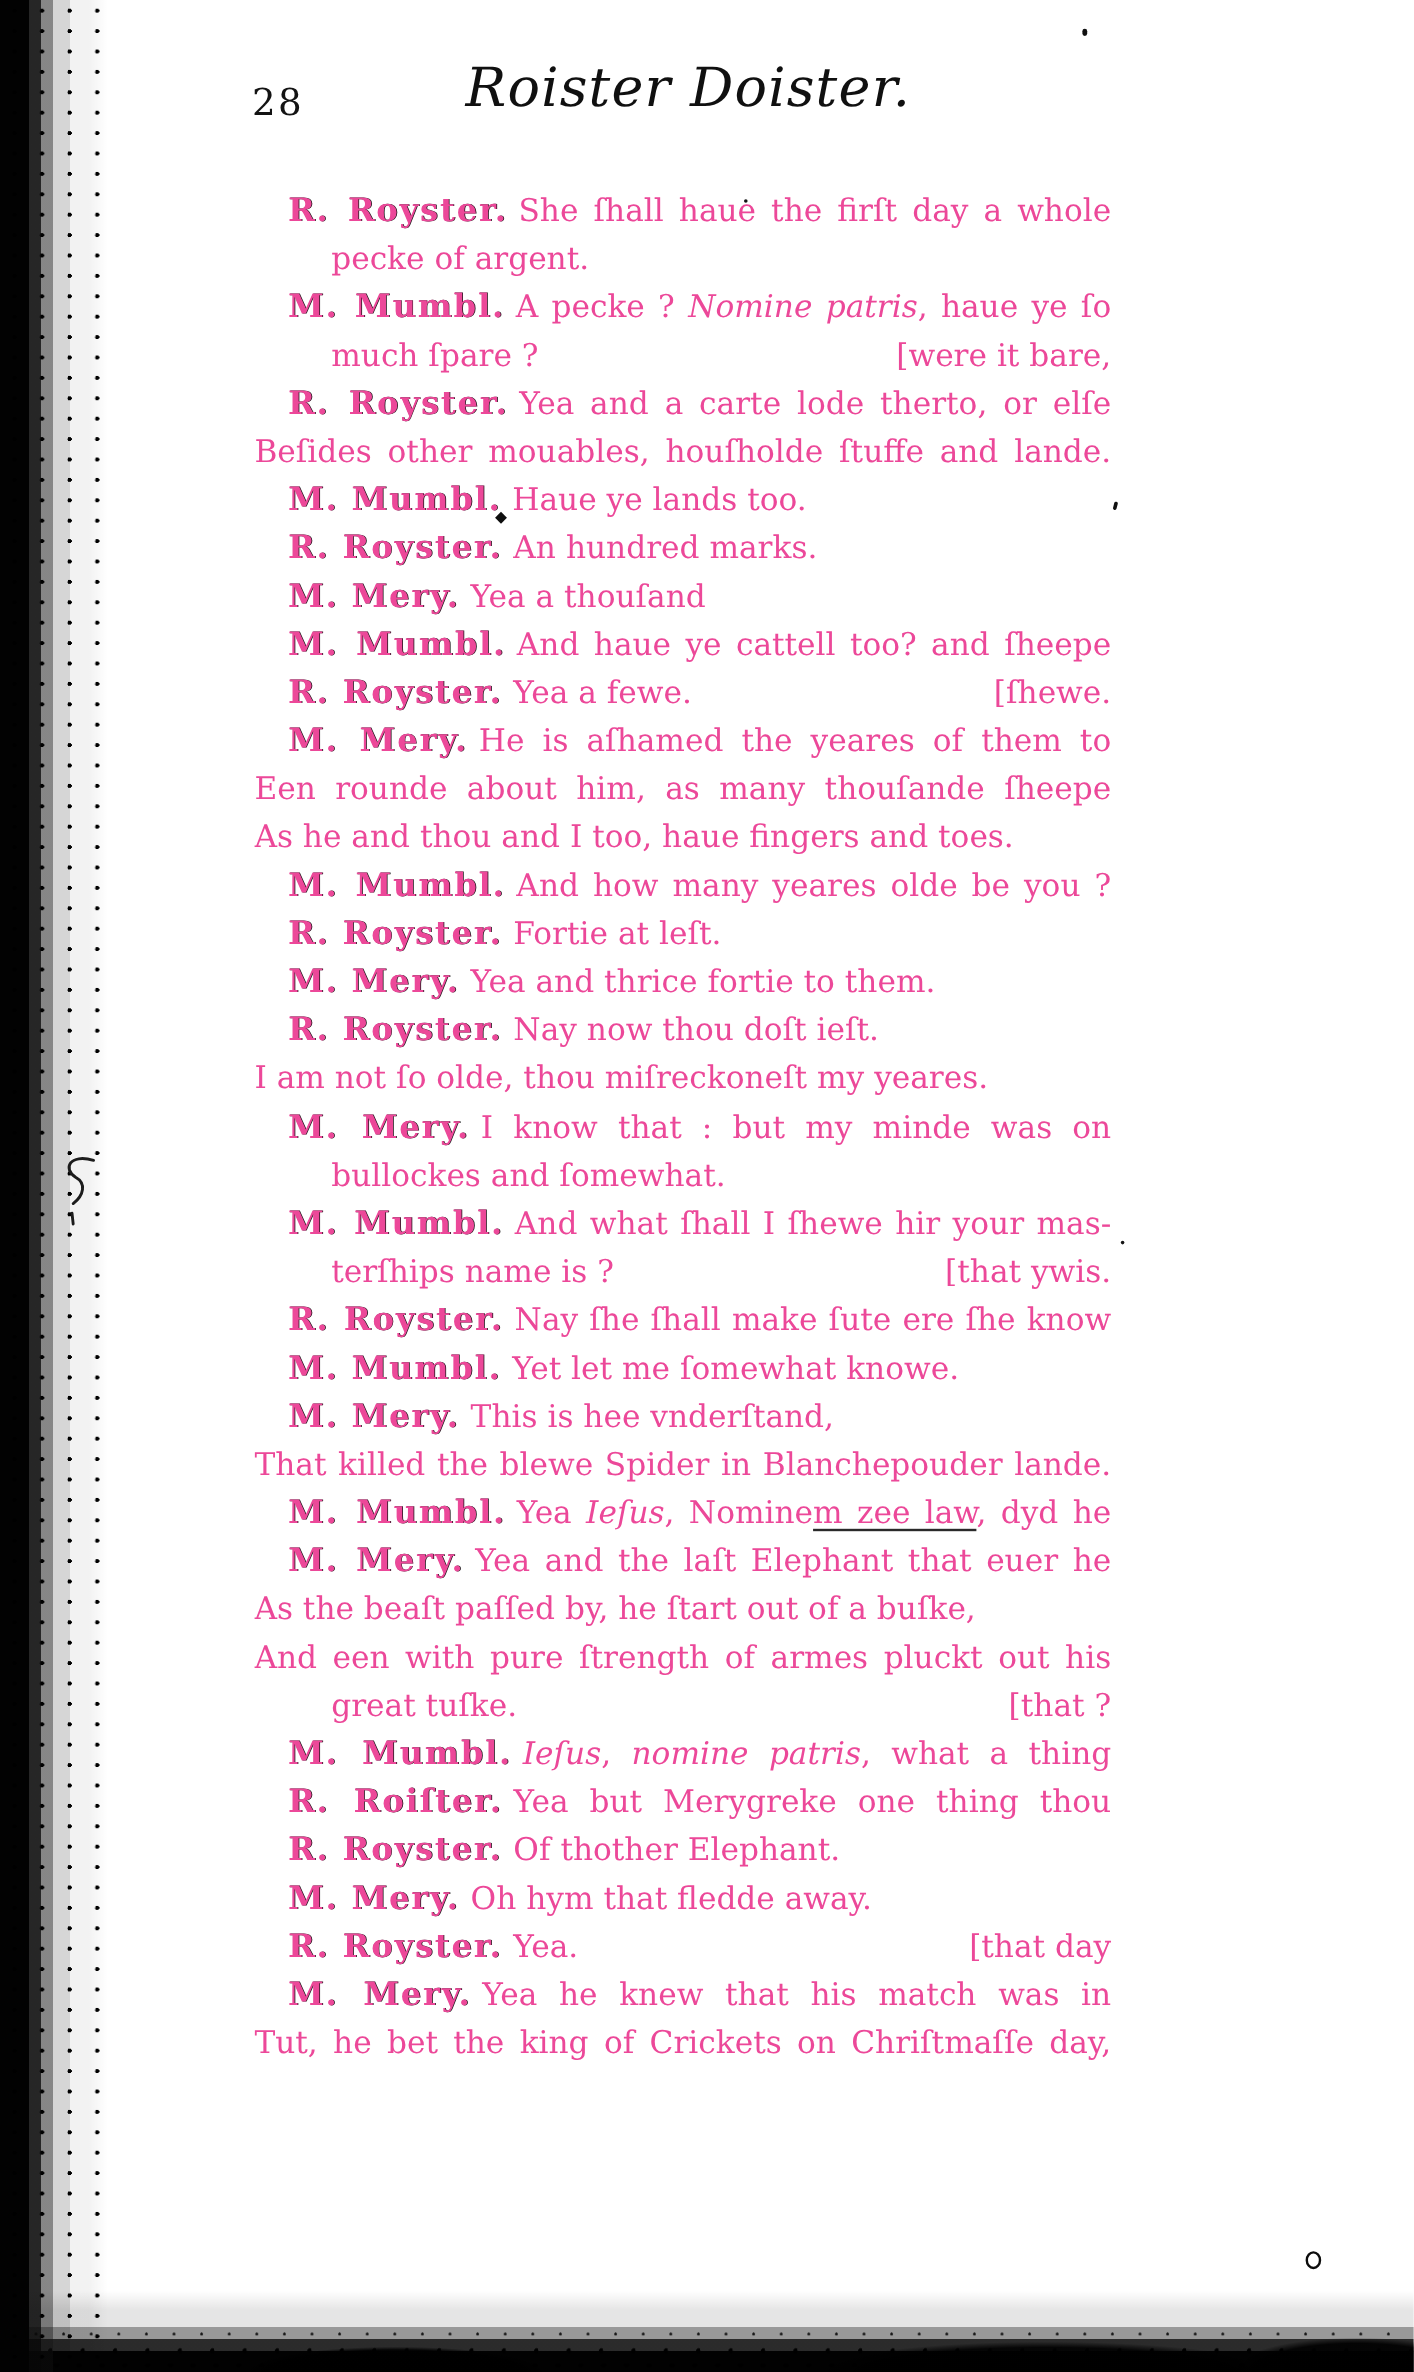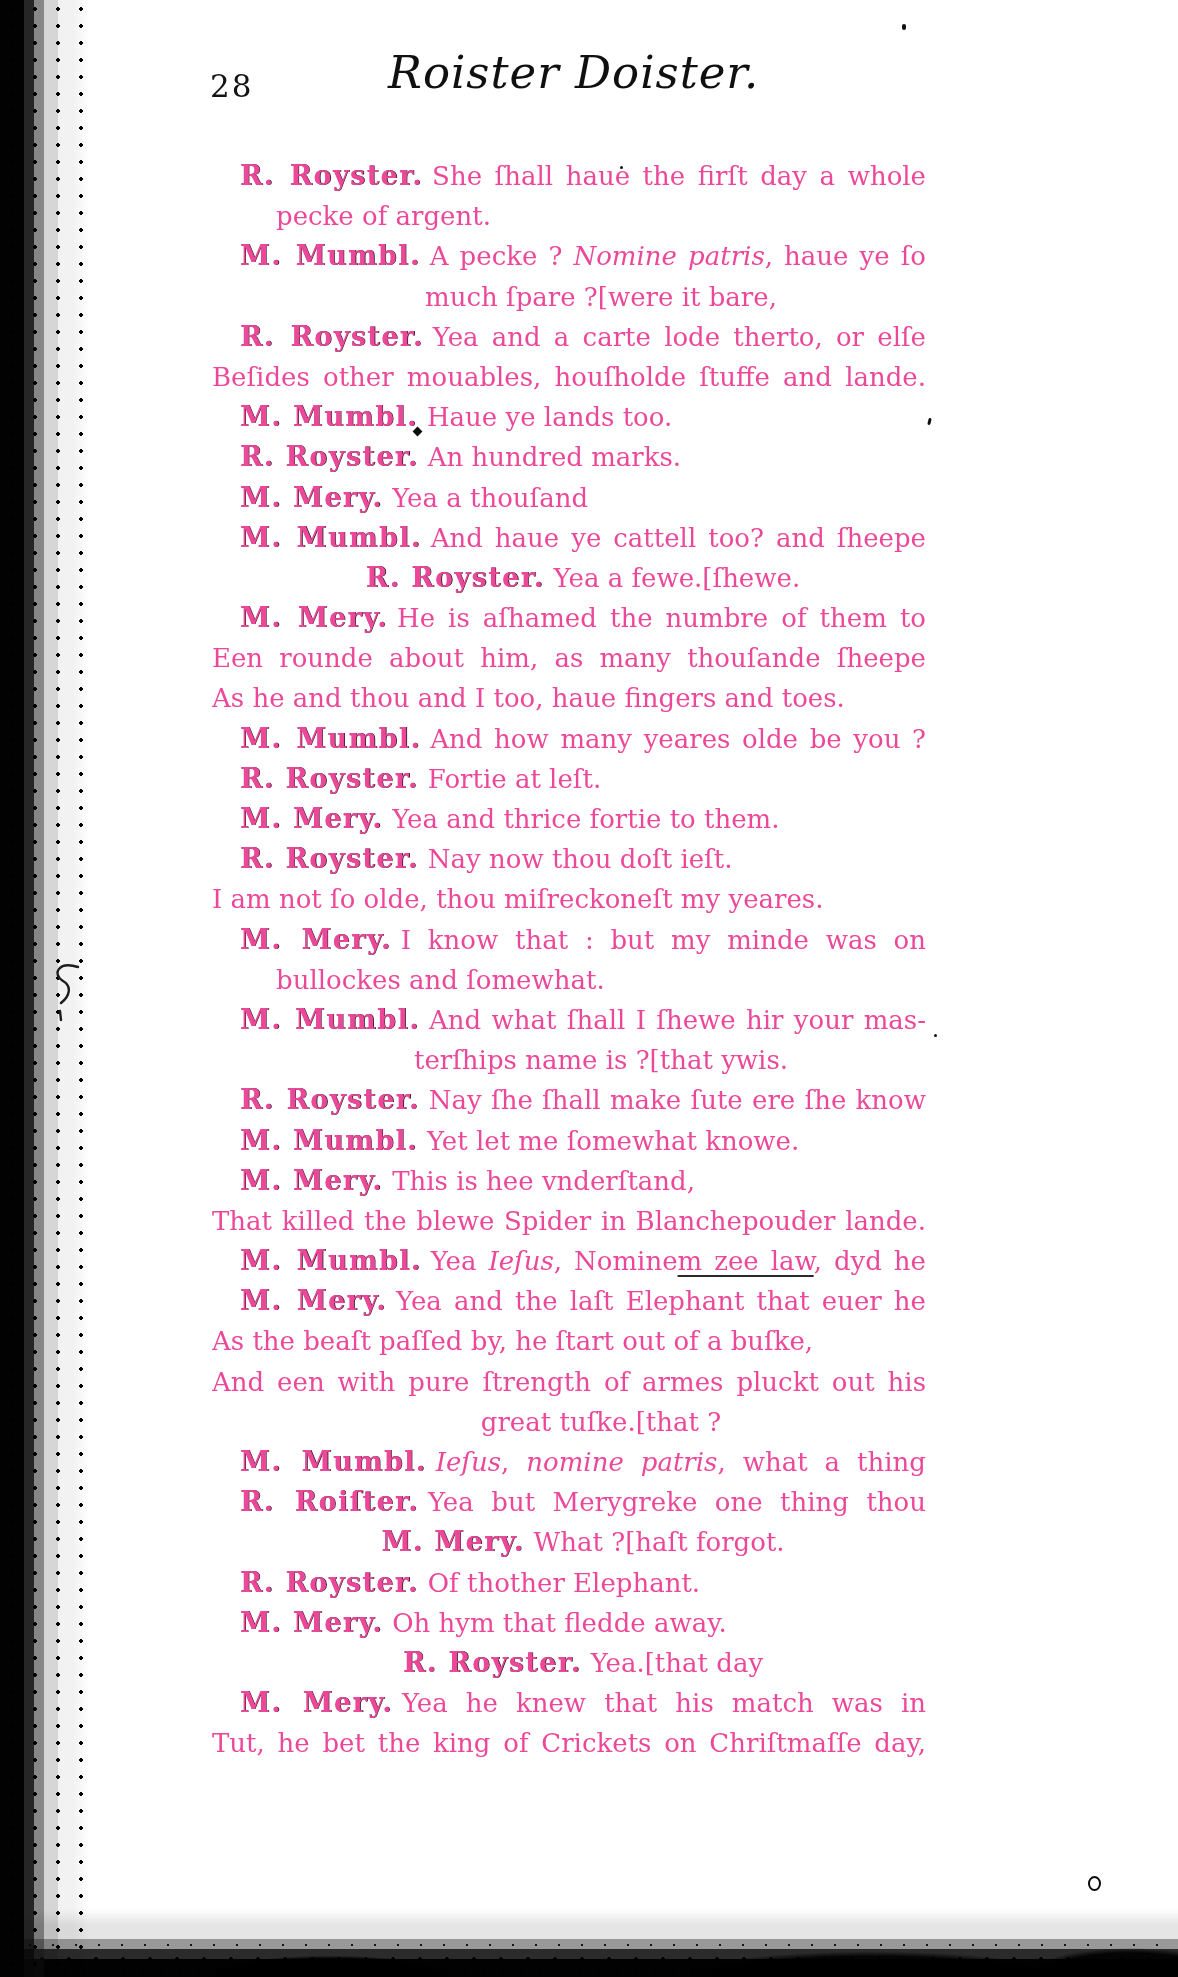--- a/index.html
+++ b/index.html
@@ -55,21 +55,21 @@
 
   
   .textblock{
     position:absolute;left:212px;top:156px;width:714px;z-index:2;
     font-size:26px;color:#ec4899;
   }
   .line{height:40.2px;line-height:40.2px;overflow:hidden;}
   .line.speech{padding-left:28px;}
   .line.cont{padding-left:64px;}
   .line.j{text-align:justify;text-align-last:justify;}
-  .line.cw{display:flex;justify-content:center;}
+  .line.cw{display:flex;justify-content:space-between;}
   .sp{font-weight:bold;letter-spacing:1.4px;text-shadow:.6px 0 #161616;margin-right:9px;font-size:27px;}
   .i{font-style:italic;}
   .u{text-decoration:underline;text-decoration-thickness:2px;text-underline-offset:5px;text-decoration-color:#2a2a2a;}
   .right{white-space:nowrap;}
 </style>
 </head>
 <body>
 
 <div class="page">
 
@@ -87,21 +87,21 @@
       <div class="line speech j"><span><span class="sp">R. Royster.</span><span class="r">Yea and a carte lode therto, or elſe</span></span></div>
       <div class="line flush j"><span><span class="r">Beſides other mouables, houſholde ſtuffe and lande.</span></span></div>
       <div class="line speech"><span><span class="sp">M. Mumbl.</span><span class="r">Haue ye lands too.</span></span></div>
       <div class="line speech"><span><span class="sp">R. Royster.</span><span class="r">An hundred marks.</span></span></div>
       <div class="line speech"><span><span class="sp">M. Mery.</span><span class="r">Yea a thouſand</span></span></div>
       <div class="line speech j"><span><span class="sp">M. Mumbl.</span><span class="r">And haue ye cattell too? and ſheepe too?</span></span></div>
       <div class="line speech cw">
         <span><span class="sp">R. Royster.</span><span class="r">Yea a fewe.</span></span>
         <span class="right">[ſhewe.</span>
       </div>
-      <div class="line speech j"><span><span class="sp">M. Mery.</span><span class="r">He is aſhamed the numbre of them to</span></span></div>
+      <div class="line speech j"><span><span class="sp">M. Mery.</span><span class="r">He is aſhamed the yeares of them to</span></span></div>
       <div class="line flush j"><span><span class="r">Een rounde about him, as many thouſande ſheepe goes,</span></span></div>
       <div class="line flush"><span><span class="r">As he and thou and I too, haue fingers and toes.</span></span></div>
       <div class="line speech j"><span><span class="sp">M. Mumbl.</span><span class="r">And how many yeares olde be you ?</span></span></div>
       <div class="line speech"><span><span class="sp">R. Royster.</span><span class="r">Fortie at leſt.</span></span></div>
       <div class="line speech"><span><span class="sp">M. Mery.</span><span class="r">Yea and thrice fortie to them.</span></span></div>
       <div class="line speech"><span><span class="sp">R. Royster.</span><span class="r">Nay now thou doſt ieſt.</span></span></div>
       <div class="line flush"><span><span class="r">I am not ſo olde, thou miſreckoneſt my yeares.</span></span></div>
       <div class="line speech j"><span><span class="sp">M. Mery.</span><span class="r">I know that :  but my minde was on</span></span></div>
       <div class="line cont"><span><span class="r">bullockes and ſomewhat.</span></span></div>
       <div class="line speech j"><span><span class="sp">M. Mumbl.</span><span class="r">And what ſhall I ſhewe hir your mas-</span></span></div>
@@ -116,24 +116,20 @@
       <div class="line speech j"><span><span class="sp">M. Mumbl.</span><span class="r">Yea </span><span class="i">Ieſus</span><span class="r">, Nomine</span><span class="u">m zee law</span><span class="r">, dyd he zo law?</span></span></div>
       <div class="line speech j"><span><span class="sp">M. Mery.</span><span class="r">Yea and the laſt Elephant that euer he ſawe,</span></span></div>
       <div class="line flush"><span><span class="r">As the beaſt paſſed by, he ſtart out of a buſke,</span></span></div>
       <div class="line flush j"><span><span class="r">And een with pure ſtrength of armes pluckt out his</span></span></div>
       <div class="line cont cw">
         <span><span class="r">great tuſke.</span></span>
         <span class="right">[that ?</span>
       </div>
       <div class="line speech j"><span><span class="sp">M. Mumbl.</span><span class="i">Ieſus</span><span class="r">, </span><span class="i">nomine patris</span><span class="r">, what a thing was</span></span></div>
       <div class="line speech j"><span><span class="sp">R. Roiſter.</span><span class="r">Yea but Merygreke one thing thou</span></span></div>
-      <div class="line speech cw">
-        <span><span class="sp">M. Mery.</span><span class="r">What ?</span></span>
-        <span class="right">[haſt forgot.</span>
-      </div>
       <div class="line speech"><span><span class="sp">R. Royster.</span><span class="r">Of thother Elephant.</span></span></div>
       <div class="line speech"><span><span class="sp">M. Mery.</span><span class="r">Oh hym that fledde away.</span></span></div>
       <div class="line speech cw">
         <span><span class="sp">R. Royster.</span><span class="r">Yea.</span></span>
         <span class="right">[that day</span>
       </div>
       <div class="line speech j"><span><span class="sp">M. Mery.</span><span class="r">Yea he knew that his match was in place</span></span></div>
       <div class="line flush j"><span><span class="r">Tut, he bet the king of Crickets on Chriſtmaſſe day,</span></span></div>
     </div>
 

